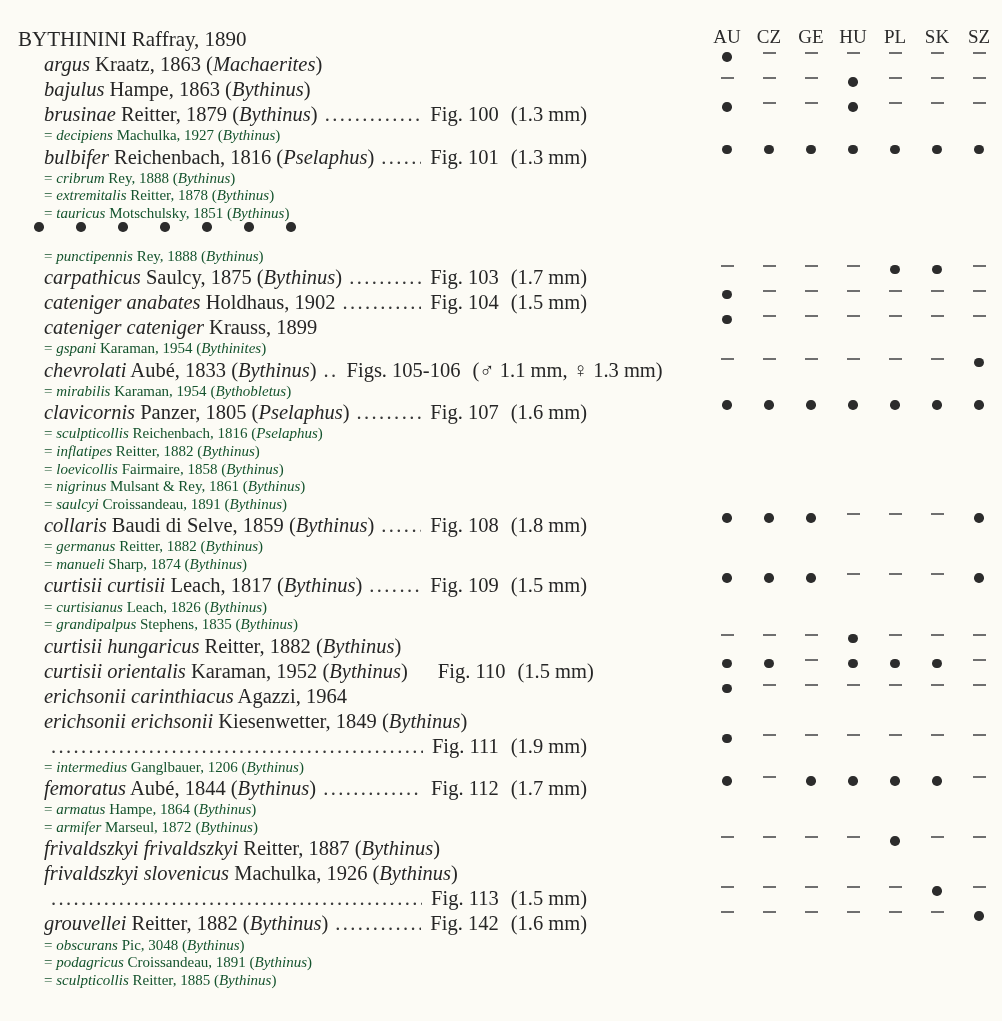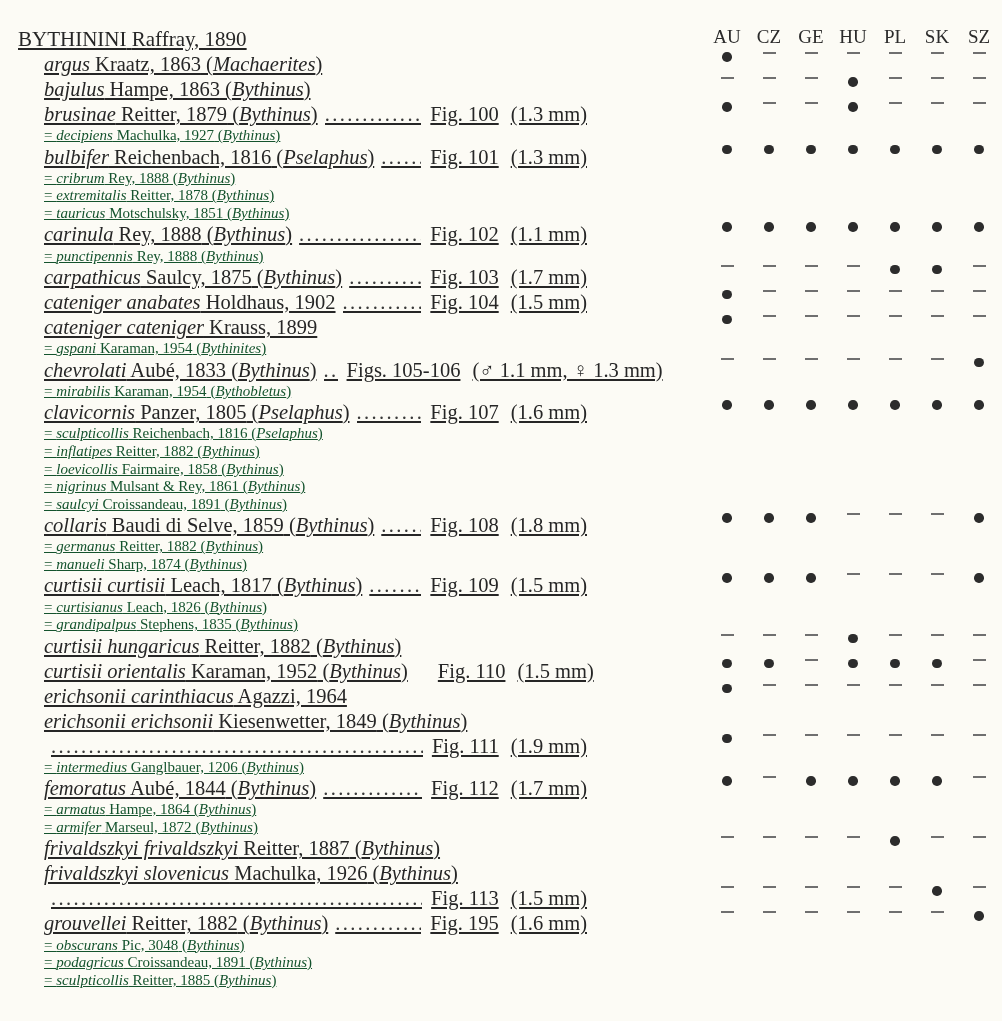--- a/index.html
+++ b/index.html
@@ -12,21 +12,21 @@
     font-family:"Liberation Serif","DejaVu Serif",serif;
     color:#262626;
     overflow:hidden;
   }
   .row{display:flex;align-items:center;}
   .tribe{height:26px;}
   .genus{height:25px;}
   .species,.continuation{height:25px;}
   .synonym{height:17.6px;}
 
-  .name{flex:0 0 688px;box-sizing:border-box;white-space:nowrap;text-decoration:underline;}
+  .name{flex:0 0 688px;box-sizing:border-box;white-space:nowrap;}
   .tribe .name,.genus .name{font-size:21px;}
   .species .name,.continuation .name{font-size:20.5px;padding-left:26px;}
   .synonym .name{font-size:15px;padding-left:26px;color:#14532d;}
 
   .line{display:flex;align-items:baseline;white-space:nowrap;}
   .species .line,.continuation .line,.synonym .line{width:543px;}
 
   .txt{flex:0 0 auto;white-space:pre-wrap;}
   .tx-i{font-style:italic;}
   .genus-name{font-weight:bold;font-style:italic;}
@@ -219,27 +219,20 @@
         </div>
       </div>
       <div class="row synonym">
         <div class="name">
           <span class="line">
             <span class="txt"><span class="syn-prefix">= </span><i class="tx-i">tauricus</i><span class="author"> Motschulsky, 1851</span><span class="orig"> (<i class="tx-i">Bythinus</i>)</span></span>
           </span>
         </div>
       </div>
       <div class="row species">
-        <div class="name">
-          <span class="line">
-            <span class="txt"><i class="tx-i">carinula</i><span class="author"> Rey, 1888</span><span class="orig"> (<i class="tx-i">Bythinus</i>)</span></span>
-            <span class="leader"></span>
-            <span class="fig"><span class="fig-label">Fig. 102</span><span class="size">(1.1 mm)</span></span>
-          </span>
-        </div>
         <div class="cells">
           <div class="cell">
             <span class="mark-dot"></span>
           </div>
           <div class="cell">
             <span class="mark-dot"></span>
           </div>
           <div class="cell">
             <span class="mark-dot"></span>
           </div>
@@ -812,21 +805,21 @@
           <div class="cell">
             <span class="mark-dash"></span>
           </div>
         </div>
       </div>
       <div class="row species">
         <div class="name">
           <span class="line">
             <span class="txt"><i class="tx-i">grouvellei</i><span class="author"> Reitter, 1882</span><span class="orig"> (<i class="tx-i">Bythinus</i>)</span></span>
             <span class="leader"></span>
-            <span class="fig"><span class="fig-label">Fig. 195</span><span class="size">(1.6 mm)</span></span>
+            <span class="fig"><span class="fig-label">Fig. 142</span><span class="size">(1.6 mm)</span></span>
           </span>
         </div>
         <div class="cells">
           <div class="cell">
             <span class="mark-dash"></span>
           </div>
           <div class="cell">
             <span class="mark-dash"></span>
           </div>
           <div class="cell">

